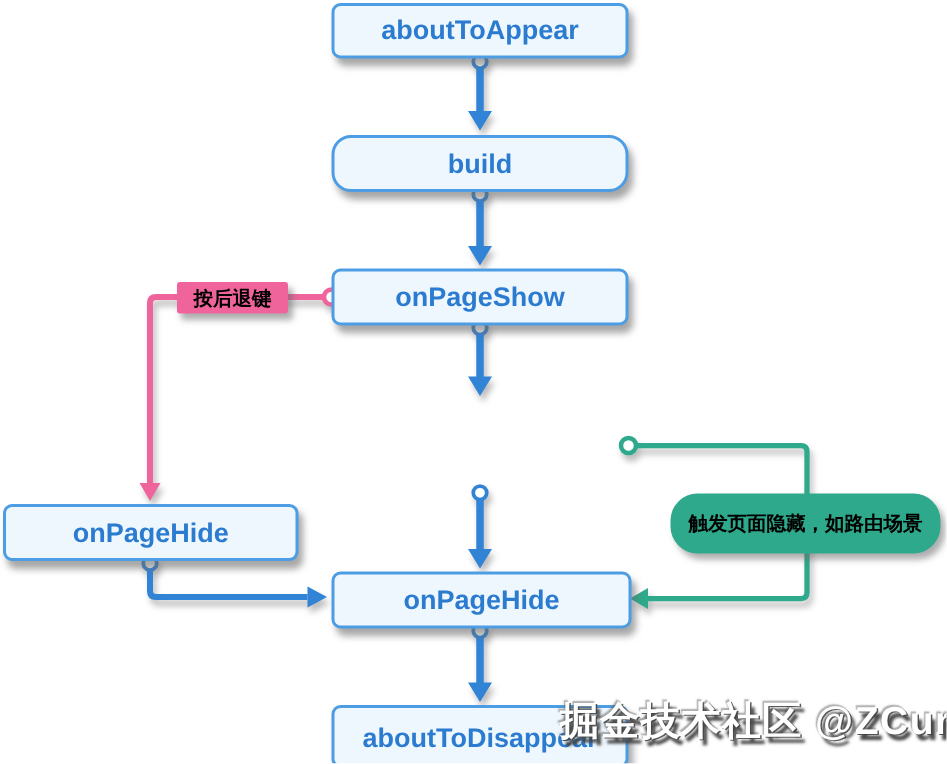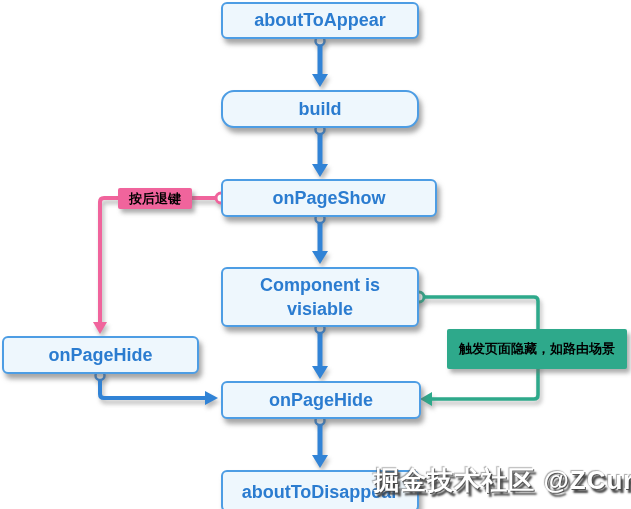--- a/index.html
+++ b/index.html
@@ -93,25 +93,24 @@
 
     <g>
       <path class="edge-green" d="M424,297 L534,297 Q538,297 538,301 L538,395 Q538,399 534,399 L432,399"></path>
       <polygon class="head-green" points="420,399 432,392 432,406"></polygon>
       <circle class="dot-green" cx="419" cy="297" r="5"></circle>
     </g>
   </svg>
 
   <div class="node" style="left:221px;top:2px;width:198px;height:37px;">aboutToAppear</div>
   <div class="node" style="left:221px;top:90px;width:198px;height:38px;border-radius:13px;">build</div>
-  <div class="node" style="left:221px;top:179px;width:216px;height:38px;">onPageShow</div>
-  <div class="node" style="left:221px;top:267px;width:198px;height:60px;padding:0 24px;">Component is visiable</div>
+  <div class="node" style="left:221px;top:179px;width:198px;height:38px;">onPageShow</div>
   <div class="node" style="left:2px;top:336px;width:197px;height:38px;">onPageHide</div>
   <div class="node" style="left:221px;top:381px;width:200px;height:38px;">onPageHide</div>
   <div class="node" style="left:221px;top:470px;width:198px;height:42px;align-items:flex-start;padding-top:8px;">aboutToDisappear</div>
 
   <div class="chip chip-pink" style="left:118px;top:188px;width:74px;height:21px;">按后退键</div>
-  <div class="chip chip-green" style="left:447px;top:329px;width:180px;height:40px;">
+  <div class="chip chip-green" style="left:447px;top:329px;width:180px;height:40px;border-radius:18px;">
     <span>触发页面隐藏，如路由场景</span>
   </div>
 
   <div class="watermark">掘金技术社区 @ZCurry</div>
 </div>
 
 </body></html>

